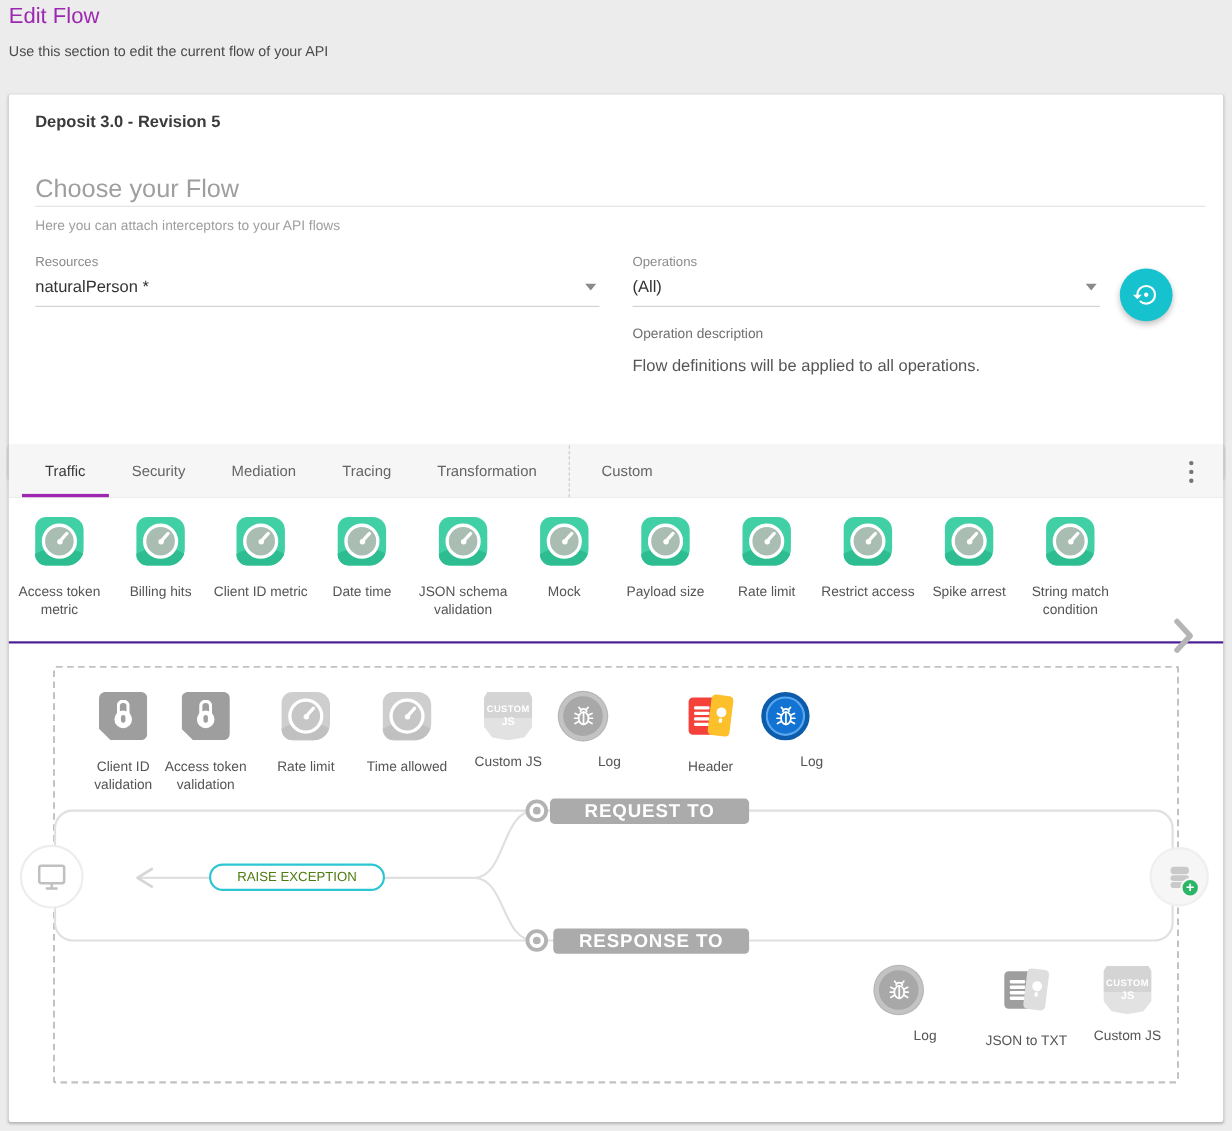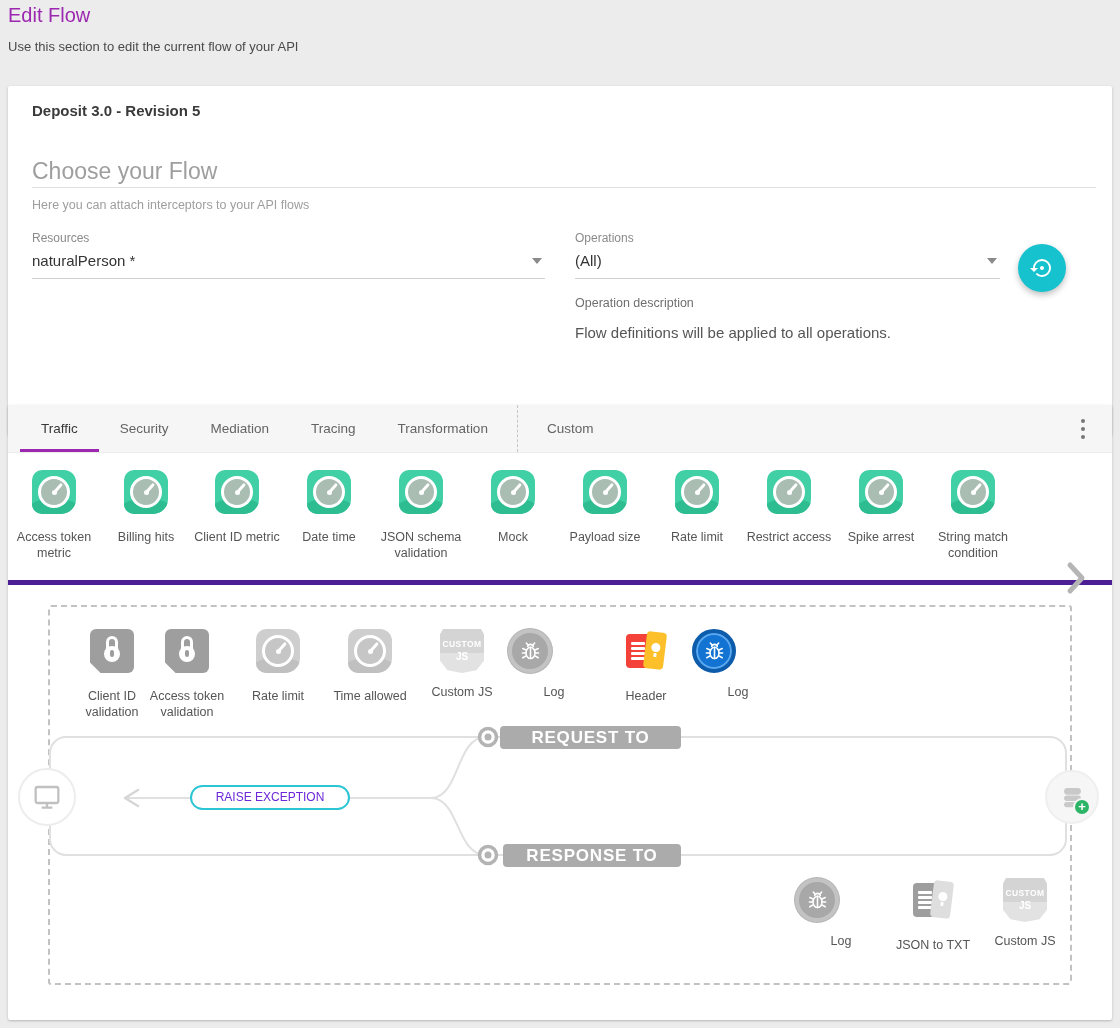--- a/index.html
+++ b/index.html
@@ -51,40 +51,40 @@
             display:flex; align-items:stretch; padding-left:12px; }
   .tab { position:relative; padding:0 21px; line-height:48px; font-size:13.5px; color:#646464; cursor:pointer; }
   .tab.active { color:#383838; }
   .tab.active::after { content:""; position:absolute; left:0; right:0; bottom:0; height:3px; background:#9c27b0; }
   .tab-sep { width:0; border-left:1px dashed #c6c6c6; margin:0 8px; }
   .kebab { position:absolute; right:22px; top:14px; width:14px; height:20px; display:flex;
            flex-direction:column; align-items:center; justify-content:space-between; cursor:pointer; }
   .kebab span { width:4px; height:4px; border-radius:50%; background:#757575; }
 
   
-  .palette { position:relative; height:132px; background:#fff; border-bottom:5px solid #4c1d95; }
+  .palette { position:relative; height:132px; background:#fff; border-bottom:2px solid #4c1d95; }
   .pal-item { position:absolute; top:17px; width:92px; text-align:center; cursor:pointer; }
   .item-label { display:block; margin-top:11px; font-size:12.5px; color:#555; line-height:1.28; }
   .pal-chevron { position:absolute; right:26px; top:108px; cursor:pointer; }
 
   
   .flow { position:absolute; left:0; top:180px; width:1104px; height:435px; }
   .flow-dashed { position:absolute; left:40px; top:20px; width:1024px; height:380px;
                  border:2px dashed #c2c2c2; border-radius:3px; }
   .flow-svg { position:absolute; left:0; top:0; }
   .flow-item { position:absolute; width:92px; text-align:center; cursor:pointer; }
 
   .lane-badge { position:absolute; height:23px; background:#ababab; border-radius:4px;
                 color:#fff; font-size:17px; font-weight:bold; letter-spacing:.8px;
                 line-height:23px; text-align:center; }
   .badge-request { left:492px; top:141px; width:181px; }
   .badge-response { left:495px; top:259px; width:178px; }
   .exception-pill { position:absolute; left:182px; top:200px; width:160px; height:25px;
                     border:2px solid #2cc5d4; border-radius:13px; background:#fff;
-                    color:#6d28d9; font-size:12px; line-height:21px; text-align:center; cursor:pointer; }
+                    color:#4d7c0f; font-size:12px; line-height:21px; text-align:center; cursor:pointer; }
 
   .endpoint { position:absolute; border-radius:50%; display:flex; align-items:center; justify-content:center; }
   .endpoint-client { left:10px; top:183px; width:58px; height:58px; background:#fff; border:2px solid #ededed; }
   .endpoint-backend { left:1037px; top:185px; width:54px; height:54px; background:#f6f6f6; border:2px solid #efefef; cursor:pointer; }
   .plus-badge { position:absolute; right:6px; bottom:6px; width:18px; height:18px; border-radius:50%;
                 background:#2cb567; border:2px solid #f6f6f6; color:#fff; font-size:13px; font-weight:bold;
                 line-height:13px; text-align:center; }
 
   
   .ic { position:relative; display:inline-block; width:44px; height:44px; }

